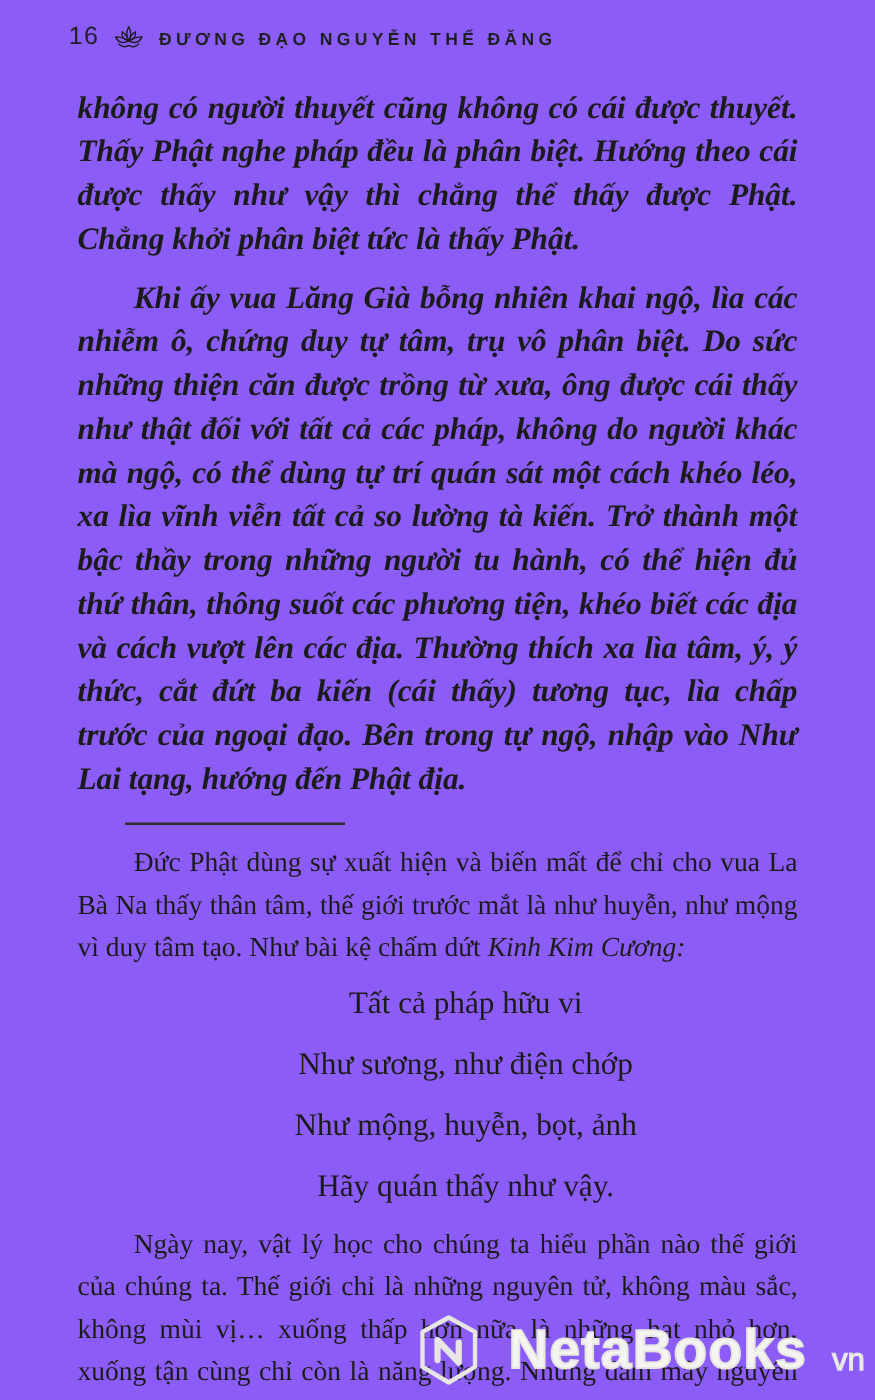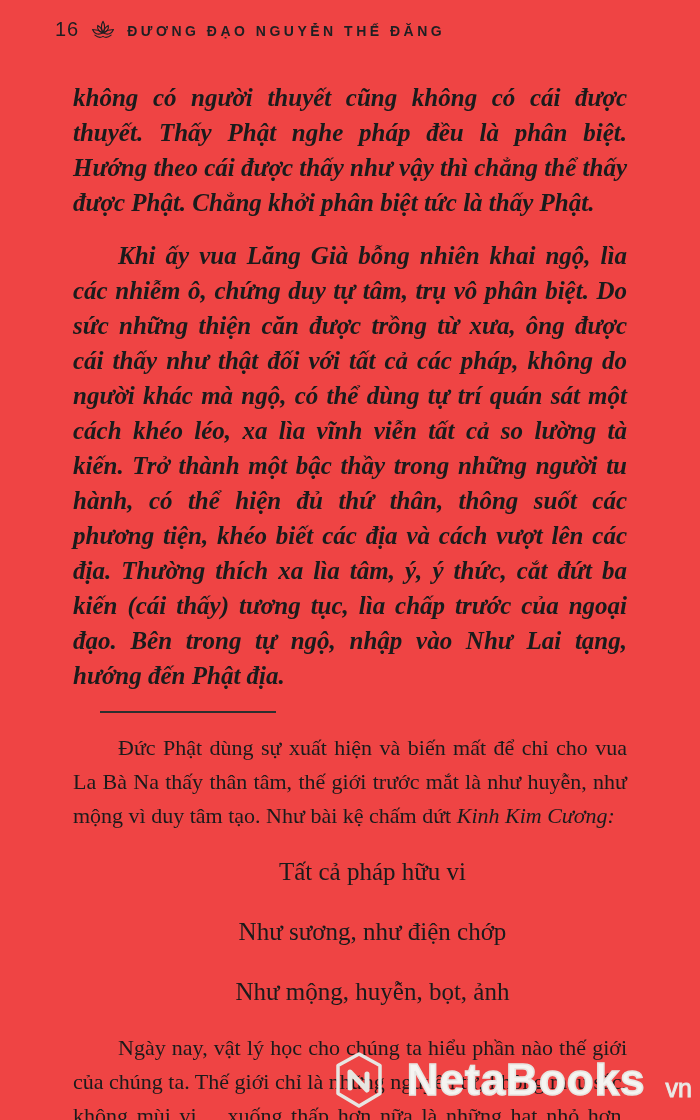--- a/index.html
+++ b/index.html
@@ -1,20 +1,20 @@
 <!DOCTYPE html>
 <html lang="vi"><head>
 <meta charset="utf-8">
 <style>
   html, body { margin: 0; padding: 0; background: #ffffff; }
   .page {
     position: relative;
     width: 700px;
     height: 1120px;
-    background: #ef4444;
+    background: #8b5cf6;
     overflow: hidden;
     color: #1b1b1b;
     font-family: "Liberation Serif", "DejaVu Serif", serif;
     box-sizing: border-box;
   }
 
   
   .header {
     position: absolute;
     top: 18px;
@@ -41,21 +41,21 @@
     text-align: right;
   }
 
   
   .body-col {
     position: absolute;
     left: 55px;
     right: 55px;
     top: 62px;
   }
-  p { margin: 18px; }
+  p { margin: 7px; }
   .quote {
     font-weight: 700;
     font-style: italic;
     font-size: 25px;
     line-height: 35px;
     text-align: justify;
   }
   .quote.second { margin-top: 12px; text-indent: 45px; }
 
   .divider {
@@ -137,20 +137,21 @@
     <p class="quote second">Khi ấy vua Lăng Già bỗng nhiên khai ngộ, lìa các nhiễm ô, chứng duy tự tâm, trụ vô phân biệt. Do sức những thiện căn được trồng từ xưa, ông được cái thấy như thật đối với tất cả các pháp, không do người khác mà ngộ, có thể dùng tự trí quán sát một cách khéo léo, xa lìa vĩnh viễn tất cả so lường tà kiến. Trở thành một bậc thầy trong những người tu hành, có thể hiện đủ thứ thân, thông suốt các phương tiện, khéo biết các địa và cách vượt lên các địa. Thường thích xa lìa tâm, ý, ý thức, cắt đứt ba kiến (cái thấy) tương tục, lìa chấp trước của ngoại đạo. Bên trong tự ngộ, nhập vào Như Lai tạng, hướng đến Phật địa.</p>
 
     <div class="divider"></div>
 
     <p class="body-para"><span>Đức Phật dùng sự xuất hiện và biến mất để chỉ cho vua La Bà Na thấy thân tâm, thế giới trước mắt là như huyễn, như mộng vì duy tâm tạo. Như bài kệ chấm dứt</span> <span class="book-title">Kinh Kim Cương:</span></p>
 
     <div class="verse">
       <p>Tất cả pháp hữu vi</p>
       <p>Như sương, như điện chớp</p>
       <p>Như mộng, huyễn, bọt, ảnh</p>
+      <p>Hãy quán thấy như vậy.</p>
     </div>
 
     <p class="body-para last-para">Ngày nay, vật lý học cho chúng ta hiểu phần nào thế giới của chúng ta. Thế giới chỉ là những nguyên tử, không màu sắc, không mùi vị… xuống thấp hơn nữa là những hạt nhỏ hơn, xuống tận cùng chỉ còn là năng lượng. Những đám mây nguyên tử, những cầu vồng năng lượng. Thế mà</p>
 
   </div>
 
   <div class="watermark">
     <span class="wm-logo">
       <svg width="56" height="60" viewBox="0 0 56 60" fill="none" stroke="#e7e6e2" stroke-width="3.5" stroke-linejoin="round" stroke-linecap="round">
         <path d="M28 4 L49 15.5 V43.5 L28 56 L7 43.5 V15.5 Z"></path>

